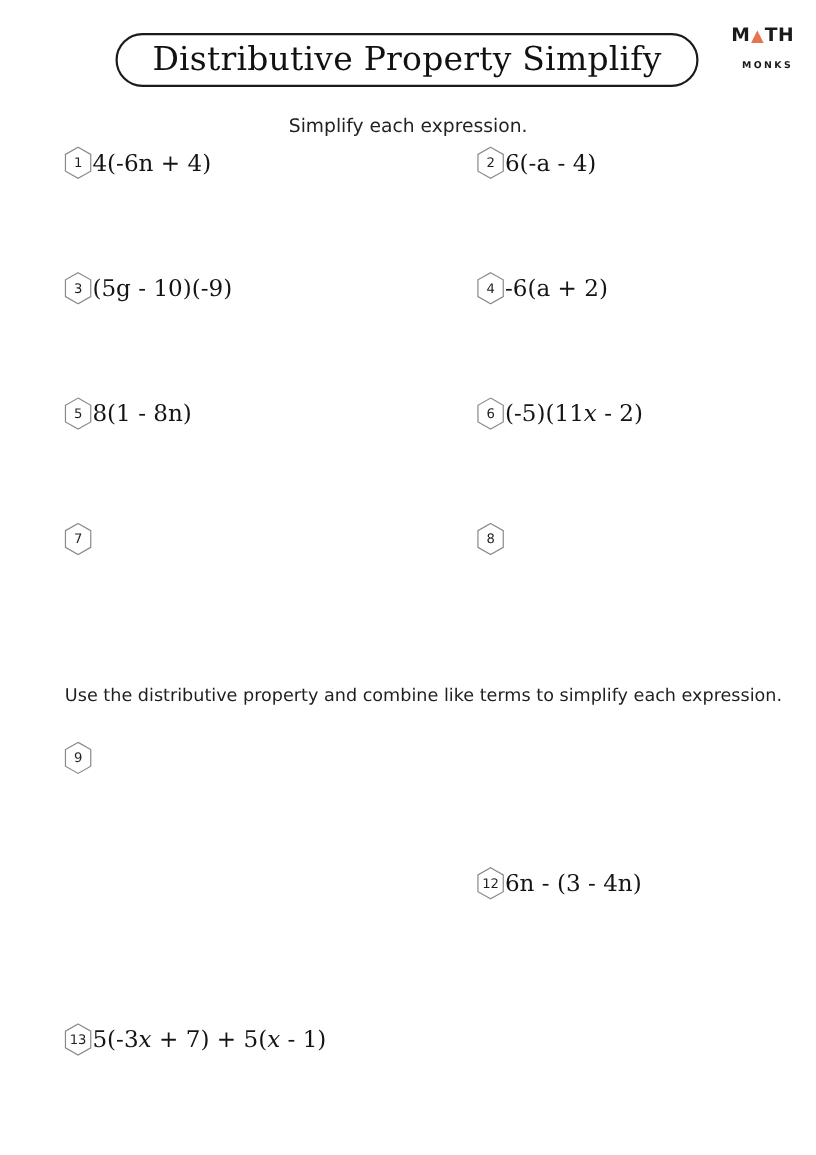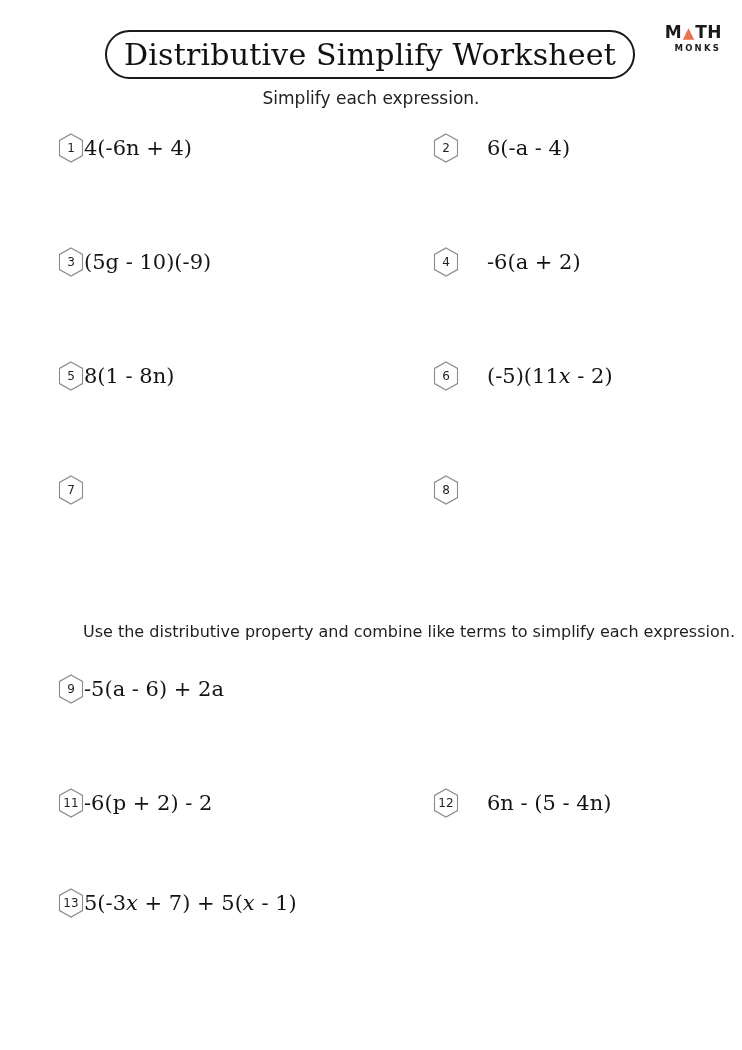--- a/index.html
+++ b/index.html
@@ -29,65 +29,65 @@
 
   
   .logo { position: absolute; top: 24px; right: 20px; text-align: right; line-height: 1; }
   .logo-top {
     font-weight: bold; font-size: 17px; letter-spacing: 0.5px; color: #1a1a1a;
     display: flex; align-items: baseline; justify-content: flex-end;
   }
   .logo-triangle { color: #E8744E; font-size: 15px; margin: 0 0.5px; }
   .logo-bottom {
     font-weight: bold; font-size: 8.5px; letter-spacing: 2.2px; color: #1a1a1a;
-    margin-top: 3px; padding-right: 1px;
+    margin-top: 15px; padding-right: 1px;
   }
 
   
   .instruction-center {
-    position: absolute; top: 88px; left: 0; width: 742px;
+    position: absolute; top: 105px; left: 0; width: 742px;
     text-align: center; font-size: 17px; color: #222222;
   }
   .instruction-left {
     position: absolute; top: 622px; left: 35px; width: 700px;
-    text-align: right; font-size: 16px; color: #1e1e1e; white-space: nowrap;
+    text-align: center; font-size: 16px; color: #1e1e1e; white-space: nowrap;
   }
 
   
   .problem { position: absolute; height: 30px; display: flex; align-items: center; }
   .problem .badge { width: 26px; height: 30px; display: inline-block; flex: 0 0 26px; }
   .badge text {
     font-family: "DejaVu Sans", sans-serif; font-size: 12px; fill: #1f1f1f;
   }
   .expr {
     font-family: "DejaVu Serif", serif;
     font-size: 21px; color: #141414; white-space: nowrap;
     line-height: 30px;
   }
   .expr i { font-family: "DejaVu Serif", serif; }
   .col-left  { left: 58px; }
   .col-right { left: 433px; }
   .col-left  .expr { }
-  .col-right .expr { margin-left: 28px; }
+  .col-right .expr { }
 
   .row1 { top: 133px; }
   .row2 { top: 247px; }
   .row3 { top: 361px; }
   .row4 { top: 475px; }
   .row5 { top: 674px; }
   .row6 { top: 788px; }
-  .row7 { top: 888px; }
+  .row7 { top: 930px; }
 </style>
 </head>
 <body>
 
 <div class="page">
 
   <div class="title-pill">
-    <span class="title-text">Distributive Simplify Worksheet</span>
+    <span class="title-text">Distributive Property Simplify</span>
   </div>
 
   <div class="logo">
     <div class="logo-top">
       <span>M</span>
       <span class="logo-triangle">▲</span>
       <span>TH</span>
     </div>
     <div class="logo-bottom">MONKS</div>
   </div>
@@ -152,36 +152,28 @@
     </svg>
   </div>
 
   <div class="instruction-left">Use the distributive property and combine like terms to simplify each expression.</div>
 
   <div class="problem col-left row5">
     <svg class="badge" viewBox="0 0 26 30">
       <polygon points="13,0.9 24.5,7.4 24.5,22.6 13,29.1 1.5,22.6 1.5,7.4" fill="#ffffff" stroke="#8a8a8a" stroke-width="1.1"></polygon>
       <text x="13" y="15" text-anchor="middle" dominant-baseline="central">9</text>
     </svg>
-    <span class="expr">-5(a - 6) + 2a</span>
   </div>
 
-  <div class="problem col-left row6">
-    <svg class="badge" viewBox="0 0 26 30">
-      <polygon points="13,0.9 24.5,7.4 24.5,22.6 13,29.1 1.5,22.6 1.5,7.4" fill="#ffffff" stroke="#8a8a8a" stroke-width="1.1"></polygon>
-      <text x="13" y="15" text-anchor="middle" dominant-baseline="central">11</text>
-    </svg>
-    <span class="expr">-6(p + 2) - 2</span>
-  </div>
   <div class="problem col-right row6">
     <svg class="badge" viewBox="0 0 26 30">
       <polygon points="13,0.9 24.5,7.4 24.5,22.6 13,29.1 1.5,22.6 1.5,7.4" fill="#ffffff" stroke="#8a8a8a" stroke-width="1.1"></polygon>
       <text x="13" y="15" text-anchor="middle" dominant-baseline="central">12</text>
     </svg>
-    <span class="expr">6n - (5 - 4n)</span>
+    <span class="expr">6n - (3 - 4n)</span>
   </div>
 
   <div class="problem col-left row7">
     <svg class="badge" viewBox="0 0 26 30">
       <polygon points="13,0.9 24.5,7.4 24.5,22.6 13,29.1 1.5,22.6 1.5,7.4" fill="#ffffff" stroke="#8a8a8a" stroke-width="1.1"></polygon>
       <text x="13" y="15" text-anchor="middle" dominant-baseline="central">13</text>
     </svg>
     <span class="expr">5(-3<i>x</i> + 7) + 5(<i>x</i> - 1)</span>
   </div>
 

